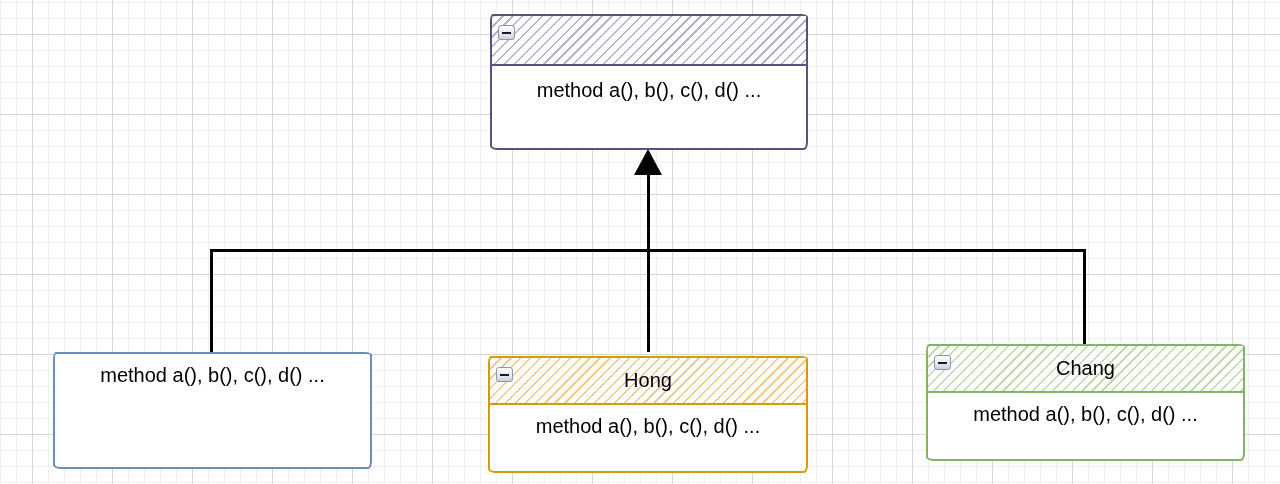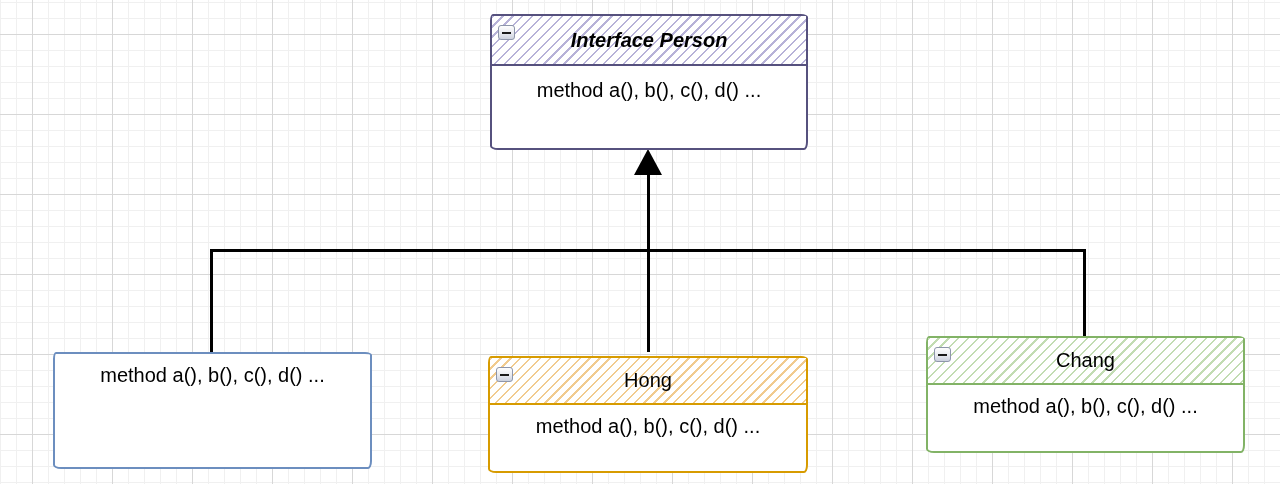--- a/index.html
+++ b/index.html
@@ -48,21 +48,21 @@
     font-size: 20px;
     color: #000000;
     white-space: nowrap;
   }
 
   .box-interface { left: 490px; top: 14px;  width: 318px; height: 136px; }
   .box-interface .uml-header { height: 50px; }
   .box-interface .uml-body   { padding-top: 13px; }
   .box-jun   { left: 53px;  top: 352px; width: 319px; height: 117px; }
   .box-hong  { left: 488px; top: 356px; width: 320px; height: 117px; }
-  .box-chang { left: 926px; top: 336px; width: 319px; height: 117px; }
+  .box-chang { left: 926px; top: 344px; width: 319px; height: 117px; }
   .box-jun .uml-header, .box-hong .uml-header, .box-chang .uml-header { height: 47px; }
 
   
   .collapse-btn {
     position: absolute;
     left: 6px;
     top: 9px;
     width: 17px;
     height: 15px;
     border: 1px solid #8e96ab;
@@ -106,21 +106,20 @@
   <div class="conn conn-jun" style="--cc: #000000;"></div>
   <div class="conn conn-hong" style="--cc: #000000;"></div>
   <div class="conn conn-chang" style="--cc: #000000;"></div>
   <div class="arrowhead" style="--cc: #000000;"></div>
 
   <div class="uml-box box-interface" style="--bc: #56517e;">
     <div class="uml-header" style="background-image: repeating-linear-gradient(135deg, rgb(183, 178, 216) 0px, rgb(183, 178, 216) 1.6px, transparent 1.6px, transparent 7px);">
       <span class="collapse-btn">
         <span class="minus-line"></span>
       </span>
-      <span class="uml-title em">Interface Person</span>
     </div>
     <div class="uml-body">
       <span>method a(), b(), c(), d() ...</span>
     </div>
   </div>
 
   <div class="uml-box box-jun" style="--bc: #6c8ebf;">
     <div class="uml-body">
       <span>method a(), b(), c(), d() ...</span>
     </div>

